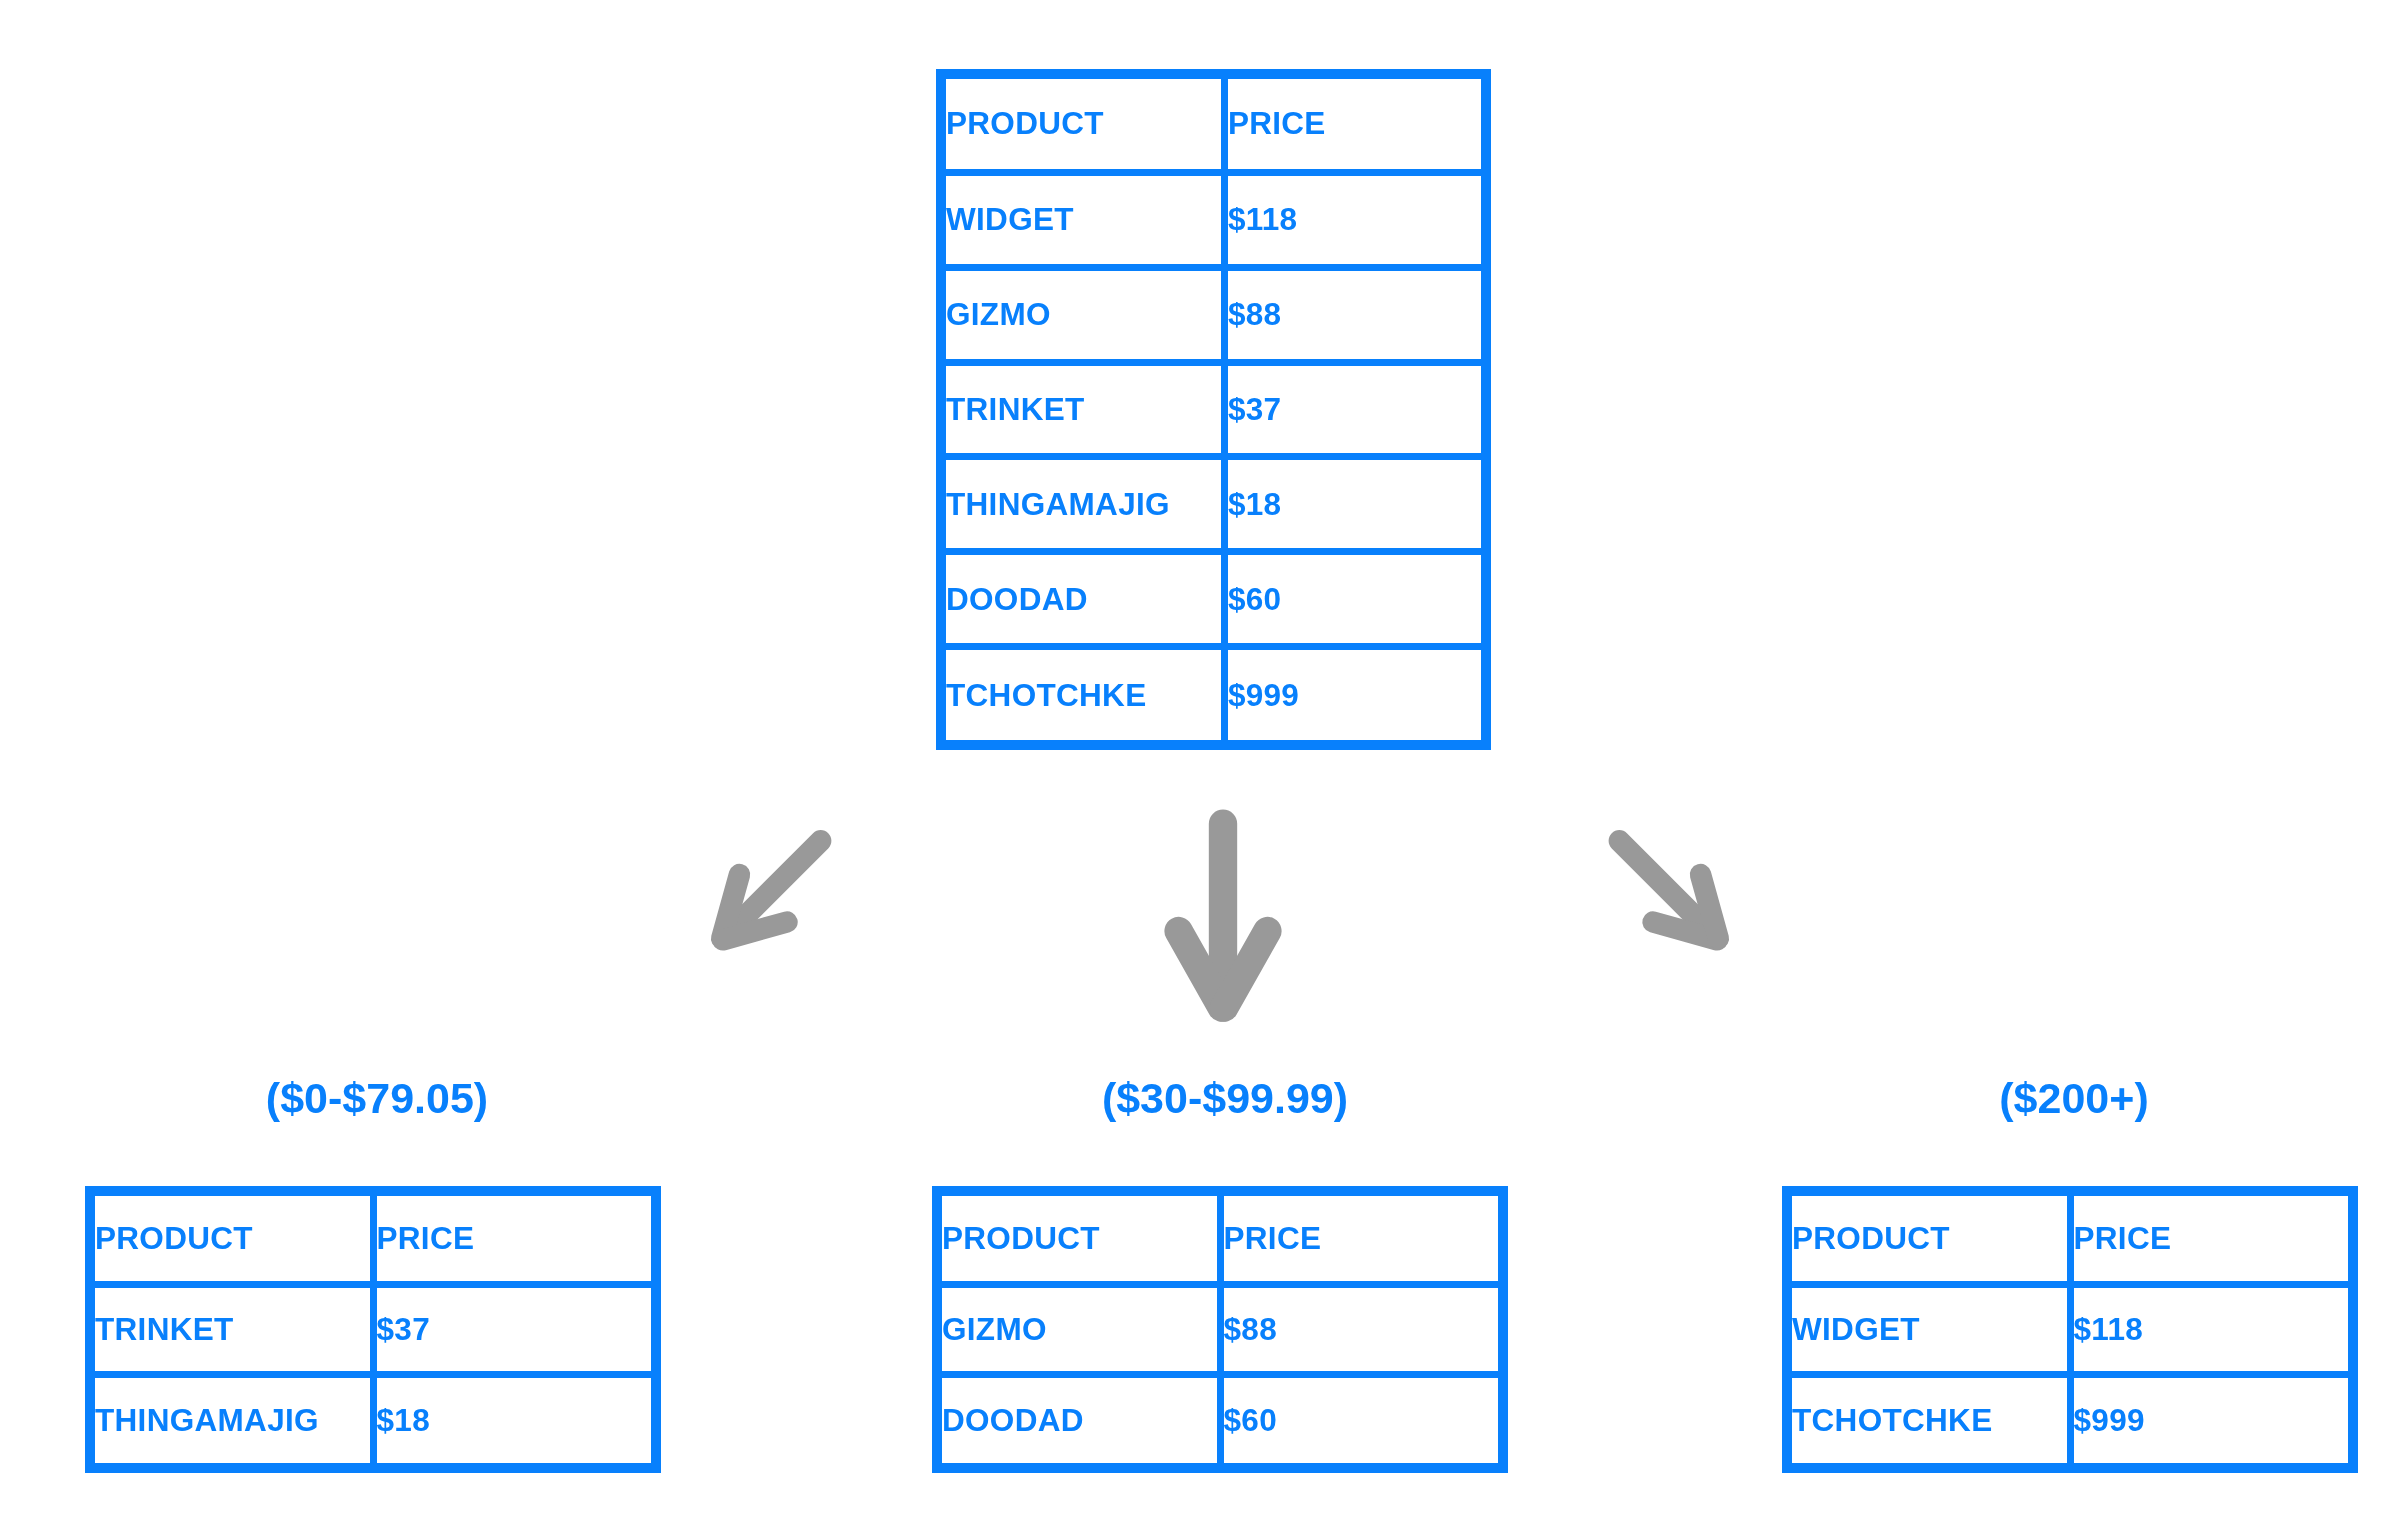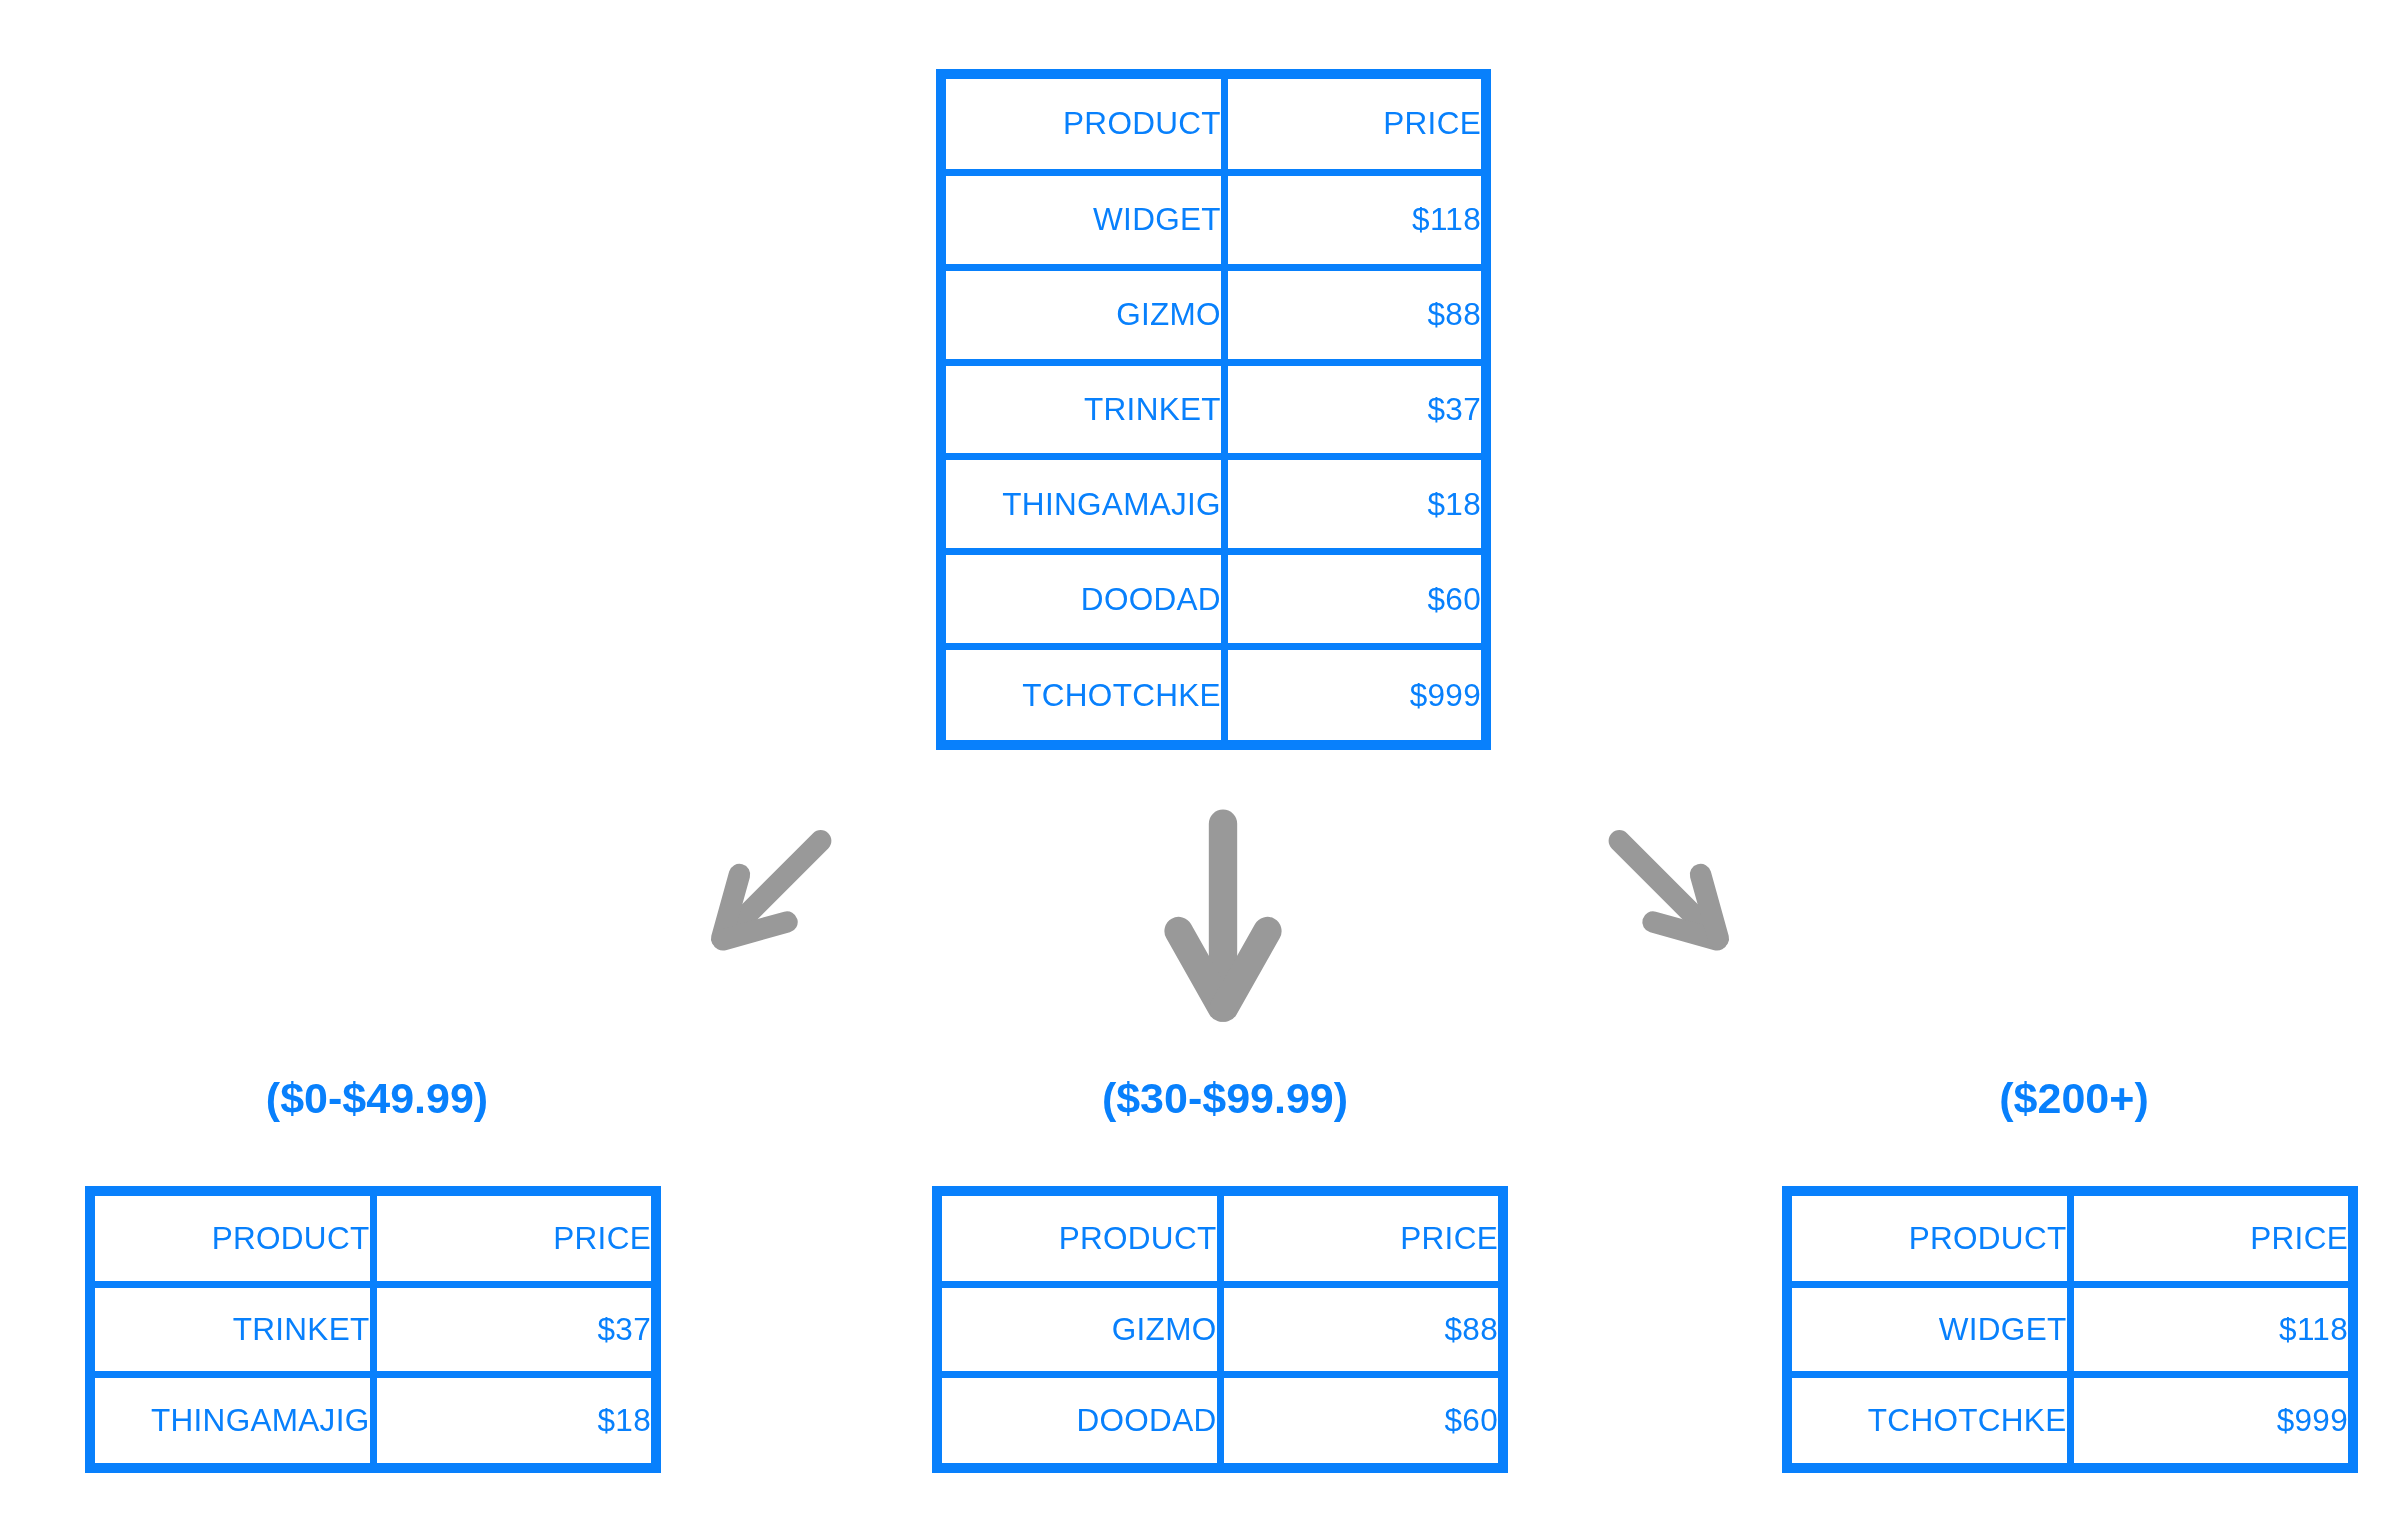--- a/index.html
+++ b/index.html
@@ -11,24 +11,24 @@
 
   table.ptable {
     position:absolute;
     border-collapse:collapse;
     table-layout:fixed;
     background:#ffffff;
     border:10.5px solid #0880fc;
   }
   table.ptable td {
     border:7.9px solid #0880fc;
-    text-align:right;
+    text-align:left;
     vertical-align:middle;
     color:#0880fc;
-    font-weight:normal;
+    font-weight:bold;
     font-size:31.5px;
     letter-spacing:0.3px;
     padding:0;
     white-space:nowrap;
   }
 
   .range-label {
     position:absolute;
     transform:translateX(-50%);
     color:#0880fc;
@@ -109,21 +109,21 @@
   </div>
 
   <div class="arrow-wrap" style="left:1577px; top:799px; width:184px; height:184px;">
     <svg width="113" height="168" viewBox="0 0 120 180" style="transform:rotate(-45deg);">
       <line class="arrow-stroke" x1="60" y1="14" x2="60" y2="156"></line>
       <line class="arrow-stroke" x1="24" y1="101" x2="59" y2="163"></line>
       <line class="arrow-stroke" x1="96" y1="101" x2="61" y2="163"></line>
     </svg>
   </div>
 
-  <div class="range-label" style="left:377px; top:1074px;">($0-$49.99)</div>
+  <div class="range-label" style="left:377px; top:1074px;">($0-$79.05)</div>
   <div class="range-label" style="left:1225px; top:1074px;">($30-$99.99)</div>
   <div class="range-label" style="left:2074px; top:1074px;">($200+)</div>
 
   <table class="ptable" style="left:85px; top:1186px; width:576px; height:287px;">
     <colgroup>
         <col style="width:50%">
         <col style="width:50%">
       </colgroup>
     <tbody>
         <tr>

